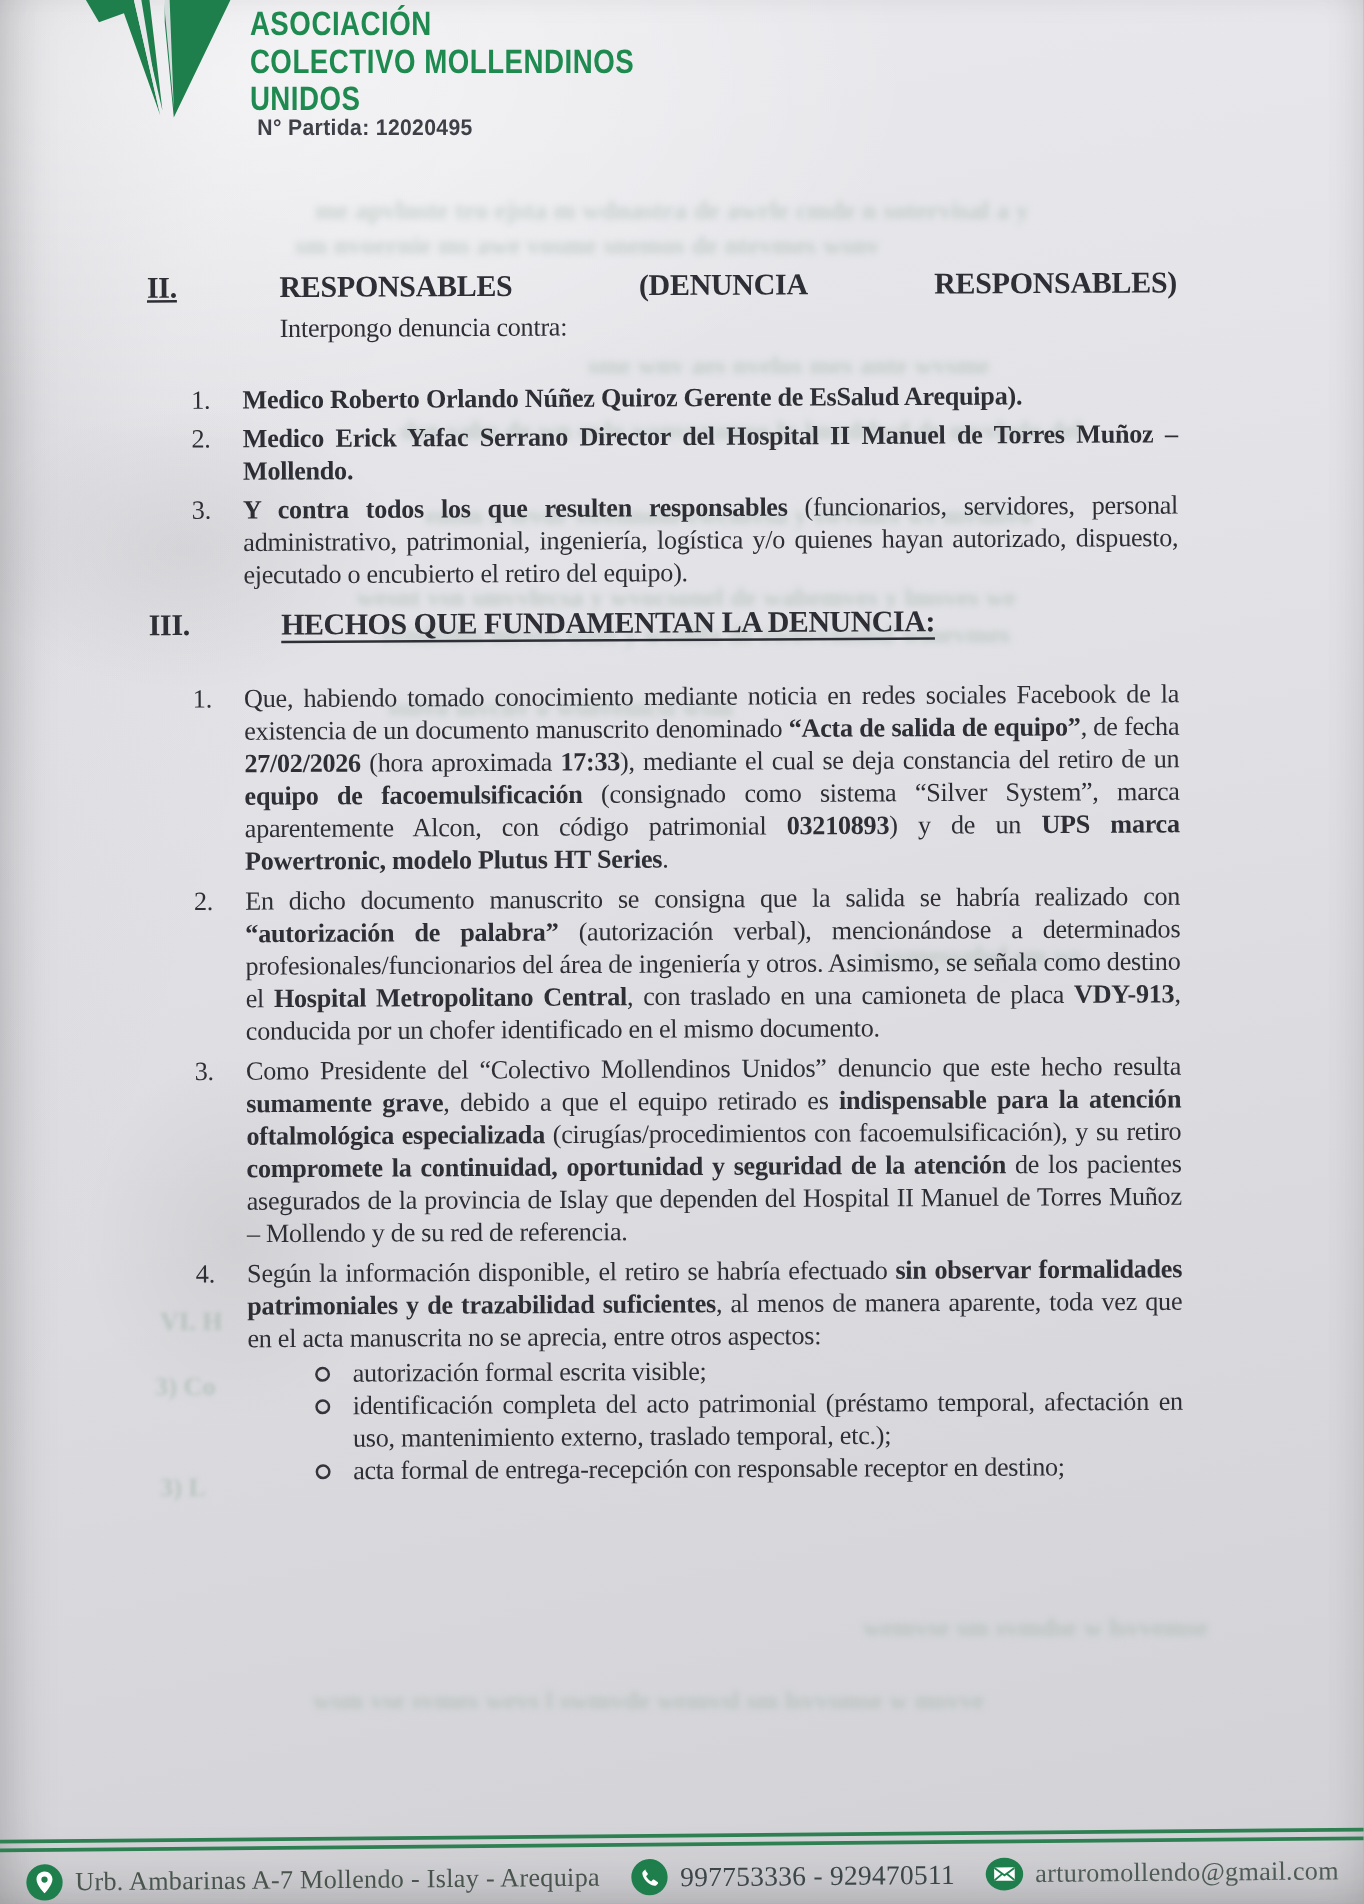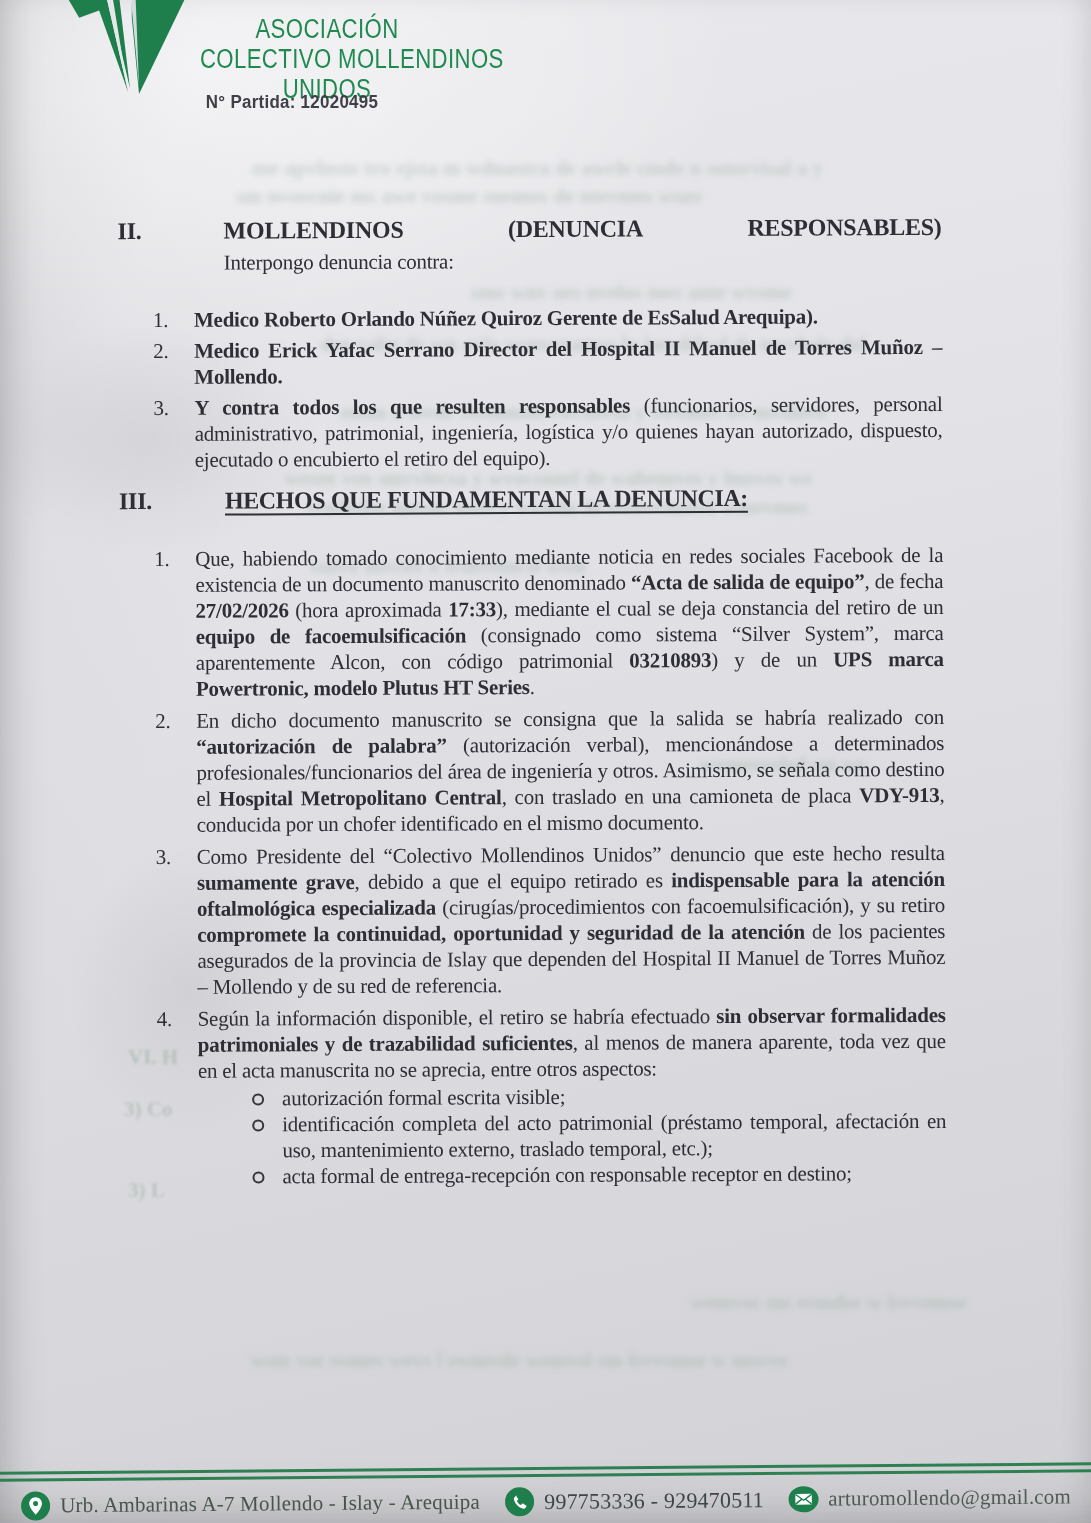--- a/index.html
+++ b/index.html
@@ -22,22 +22,22 @@
   .crease{position:absolute;pointer-events:none;}
   .crease.c1{left:0;top:260px;width:420px;height:360px;
     background:radial-gradient(60% 45% at 35% 50%, rgba(0,0,0,0.06), rgba(0,0,0,0) 70%);}
   .crease.c2{left:60px;top:780px;width:320px;height:420px;
     background:radial-gradient(55% 50% at 40% 50%, rgba(0,0,0,0.05), rgba(0,0,0,0) 70%);}
 
   
   .header{position:absolute;top:0;left:44px;width:480px;}
   .logo{position:absolute;left:8px;top:-14px;}
   .orgname{
-    position:absolute;left:128px;top:14px;width:310px;text-align:center;
-    font-family:"Liberation Sans", sans-serif;font-weight:normal;
+    position:absolute;left:128px;top:4px;width:310px;
+    font-family:"Liberation Sans", sans-serif;font-weight:bold;
     color:#1f8a50;line-height:1.12;
   }
   .orgname .l{display:block;font-size:27px;transform:scaleX(0.82);transform-origin:50% 50%;white-space:nowrap;letter-spacing:0.5px;}
   .partida{
     position:absolute;left:118px;top:92px;width:260px;text-align:center;
     font-family:"Liberation Sans", sans-serif;font-weight:bold;
     font-size:18px;color:#3e3f47;letter-spacing:0.3px;
     transform:scaleX(0.94);
   }
 
@@ -47,21 +47,21 @@
   .bleed.sharp{filter:blur(1.6px);opacity:0.42;}
 
   
   .content{
     position:absolute;left:120px;top:214px;width:824px;
     transform:rotate(-0.3deg);
     font-size:21px;line-height:26px;letter-spacing:-0.25px;
   }
   .bold{font-weight:bold;}
   .h2row{display:flex;font-weight:bold;font-size:24px;line-height:30px;}
-  .h2num{width:106px;flex:none;}
+  .h2num{width:106px;flex:none;text-decoration:underline;}
   .h2words{flex:1;display:flex;justify-content:space-between;}
   .intro{margin-left:106px;margin-top:4px;font-size:21px;}
 
   .olist{display:flex;flex-direction:column;gap:5px;text-align:justify;}
   .olist.first{margin-top:31px;}
   .oitem{display:flex;}
   .onum{width:76px;flex:none;box-sizing:border-box;padding-left:35px;}
   .obody{flex:1;text-align:justify;}
 
   .h3row{display:flex;font-weight:bold;font-size:24px;line-height:30px;margin-top:13px;}
@@ -128,21 +128,21 @@
       <span class="l">UNIDOS</span>
     </div>
     <div class="partida">N° Partida: 12020495</div>
   </div>
 
   <div class="content">
 
     <div class="h2row">
       <span class="h2num">II.</span>
       <span class="h2words">
-        <span>MOLLENDINOS</span>
+        <span>RESPONSABLES</span>
         <span>(DENUNCIA</span>
         <span>RESPONSABLES)</span>
       </span>
     </div>
     <div class="intro">Interpongo denuncia contra:</div>
 
     <div class="olist first">
         <div class="oitem">
           <div class="onum">1.</div>
           <div class="obody"><span class="bold">Medico Roberto Orlando Núñez Quiroz Gerente de EsSalud Arequipa).</span></div>

